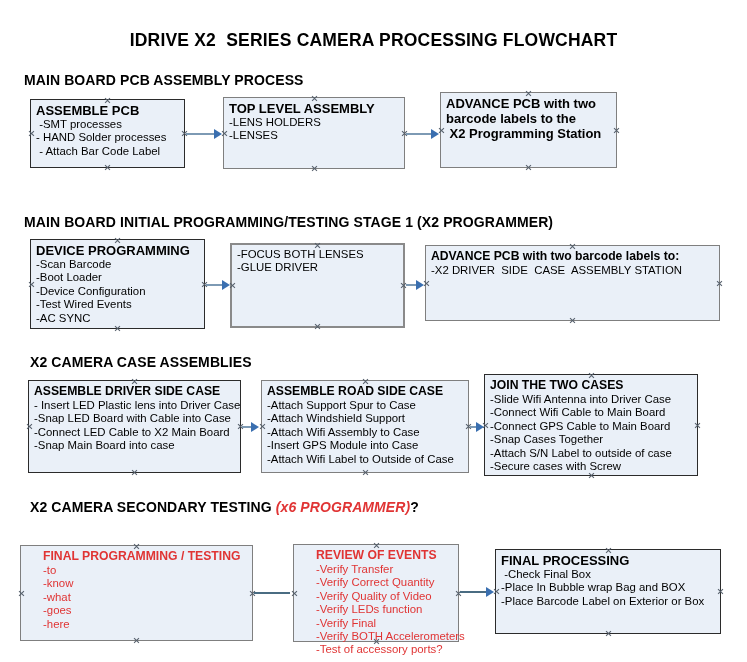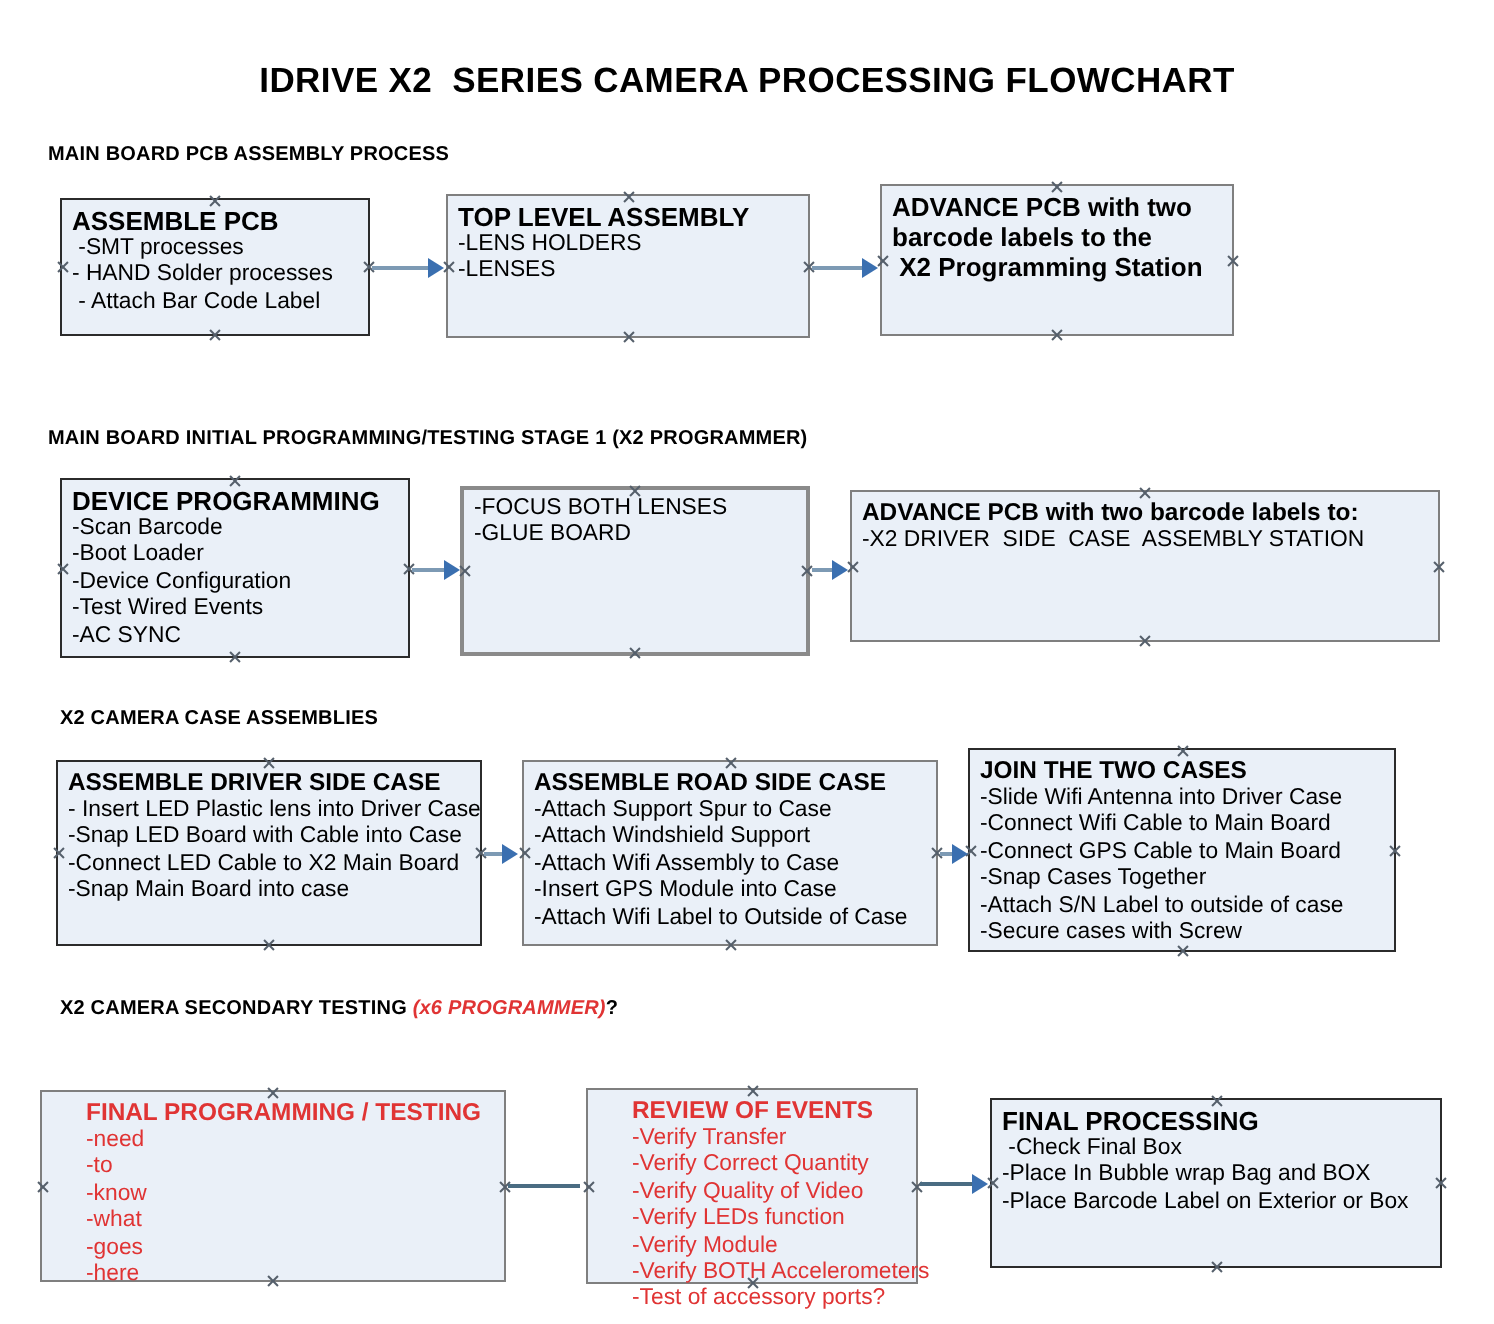--- a/index.html
+++ b/index.html
@@ -28,21 +28,21 @@
     left: 0; top: 18px;
     width: 747px;
     text-align: center;
     font-size: 17.5px;
     font-weight: bold;
     letter-spacing: 0.2px;
     white-space: pre;
   }
   .section-title {
     position: absolute;
-    font-size: 10px;
+    font-size: 14px;
     font-weight: bold;
     letter-spacing: 0.1px;
     white-space: pre;
   }
   .sec1 { left: 24px; top: 60px; }
   .sec2 { left: 24px; top: 202px; }
   .sec3 { left: 30px; top: 342px; }
   .sec4 { left: 30px; top: 487px; }
   .red-accent { color: #e03434; font-style: italic; }
 
@@ -178,21 +178,21 @@
     <span class="box-line">-Test Wired Events</span>
     <span class="box-line">-AC SYNC</span>
     <span class="handle" style="left:50%; top:0;"></span>
     <span class="handle" style="left:0; top:50%;"></span>
     <span class="handle" style="left:100%; top:50%;"></span>
     <span class="handle" style="left:50%; top:100%;"></span>
   </div>
 
   <div class="box thick-gray" style="left:230px; top:231px; width:175px; height:85px;">
     <span class="box-line">-FOCUS BOTH LENSES</span>
-    <span class="box-line">-GLUE BOARD</span>
+    <span class="box-line">-GLUE DRIVER</span>
     <span class="handle" style="left:50%; top:0;"></span>
     <span class="handle" style="left:0; top:50%;"></span>
     <span class="handle" style="left:100%; top:50%;"></span>
     <span class="handle" style="left:50%; top:100%;"></span>
   </div>
 
   <div class="box gray" style="left:425px; top:233px; width:295px; height:76px;">
     <span class="box-title small">ADVANCE PCB with two barcode labels to:</span>
     <span class="box-line">-X2 DRIVER  SIDE  CASE  ASSEMBLY STATION</span>
     <span class="handle" style="left:50%; top:0;"></span>
@@ -251,39 +251,38 @@
   <div class="conn" style="left:242px; top:414px; width:14px;"></div>
   <div class="arrowhead" style="left:251px; top:414px;"></div>
 
   <div class="conn" style="left:470px; top:414px; width:12px;"></div>
   <div class="arrowhead" style="left:476px; top:414px;"></div>
 
   <div class="section-title sec4"><span>X2 CAMERA SECONDARY TESTING </span><span class="red-accent">(x6 PROGRAMMER)</span><span>?</span></div>
 
   <div class="box gray red-box" style="left:20px; top:533px; width:233px; height:96px;">
     <span class="box-title small">FINAL PROGRAMMING / TESTING</span>
-    <span class="box-line">-need</span>
     <span class="box-line">-to</span>
     <span class="box-line">-know</span>
     <span class="box-line">-what</span>
     <span class="box-line">-goes</span>
     <span class="box-line">-here</span>
     <span class="handle" style="left:50%; top:0;"></span>
     <span class="handle" style="left:0; top:50%;"></span>
     <span class="handle" style="left:100%; top:50%;"></span>
     <span class="handle" style="left:50%; top:100%;"></span>
   </div>
 
   <div class="box gray red-box" style="left:293px; top:532px; width:166px; height:98px;">
     <span class="box-title small">REVIEW OF EVENTS</span>
     <span class="box-line">-Verify Transfer</span>
     <span class="box-line">-Verify Correct Quantity</span>
     <span class="box-line">-Verify Quality of Video</span>
     <span class="box-line">-Verify LEDs function</span>
-    <span class="box-line">-Verify Module</span>
+    <span class="box-line">-Verify Final</span>
     <span class="box-line">-Verify BOTH Accelerometers</span>
     <span class="box-line">-Test of accessory ports?</span>
     <span class="handle" style="left:50%; top:0;"></span>
     <span class="handle" style="left:0; top:50%;"></span>
     <span class="handle" style="left:100%; top:50%;"></span>
     <span class="handle" style="left:50%; top:100%;"></span>
   </div>
 
   <div class="box" style="left:495px; top:537px; width:226px; height:85px;">
     <span class="box-title">FINAL PROCESSING</span>

